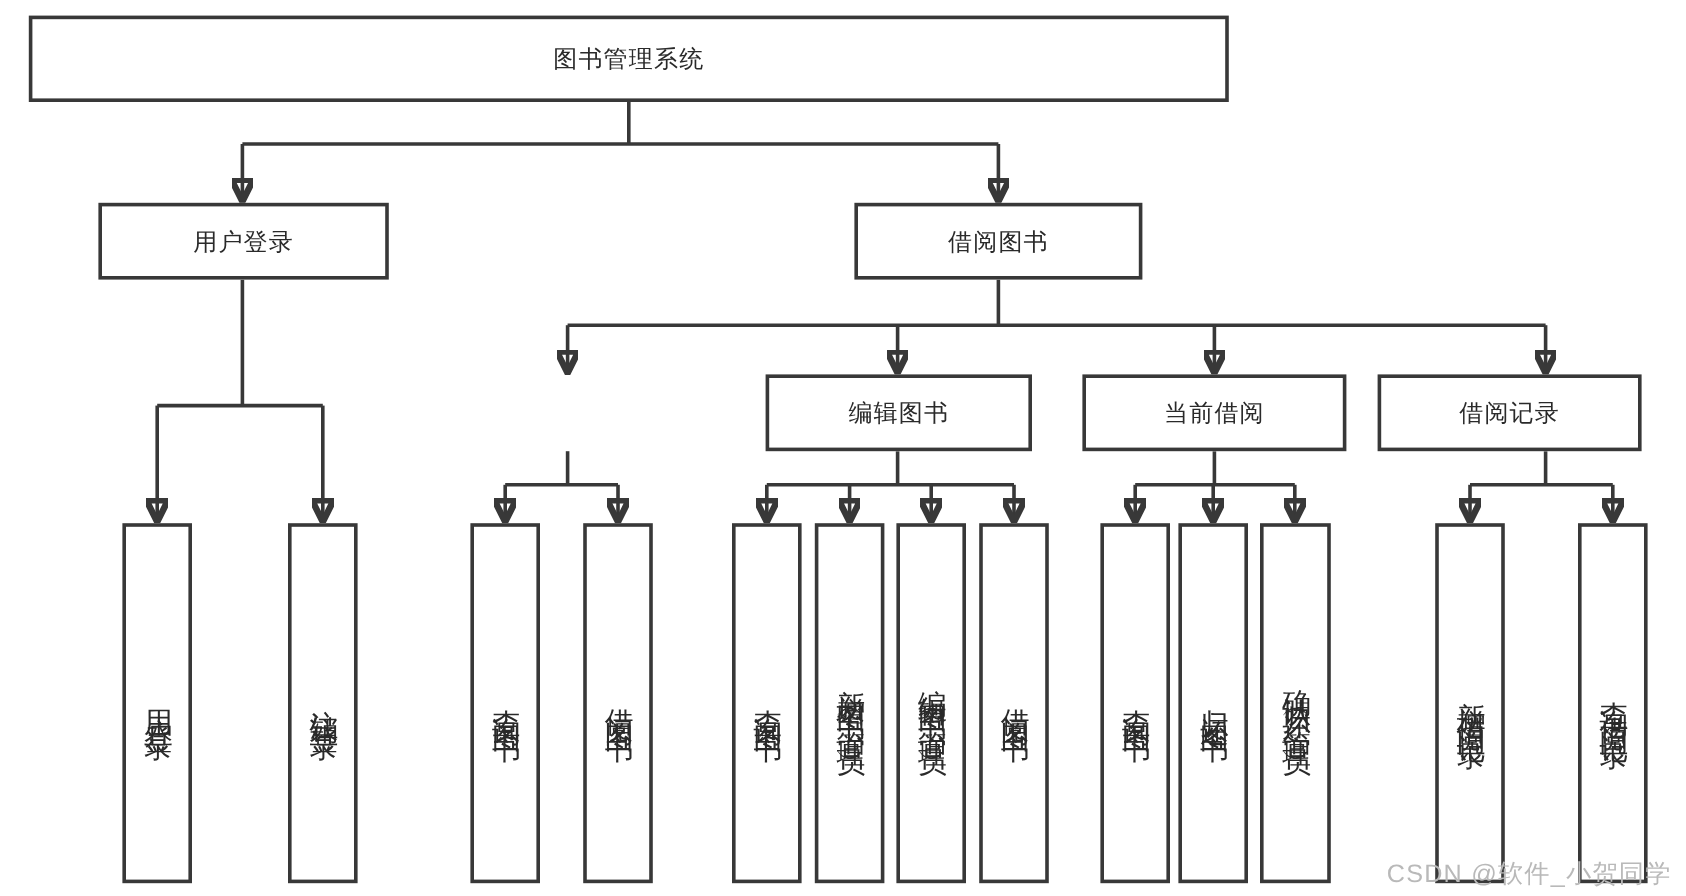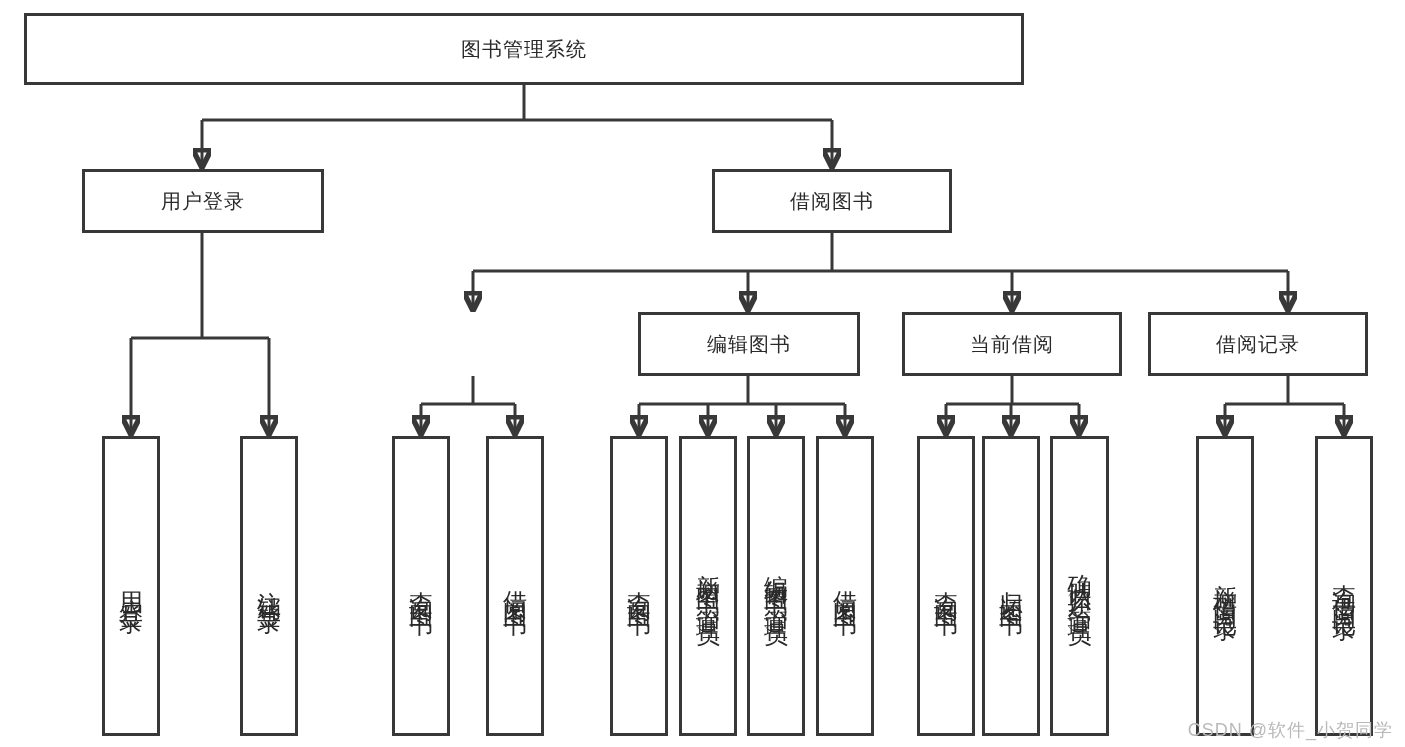--- a/index.html
+++ b/index.html
@@ -27,21 +27,21 @@
   .vtext {
     writing-mode: vertical-rl;
     text-orientation: mixed;
     letter-spacing: 7px;
     line-height: 1;
     white-space: nowrap;
   }
   .watermark {
     position: absolute;
     right: 12px; bottom: 5px;
-    font-size: 18px;
+    font-size: 21px;
     color: #b9b9b9;
     letter-spacing: 1px;
   }
 </style>
 </head>
 <body>
 
 <div class="stage">
 
   <svg class="wires" width="1405" height="747" viewBox="0 0 1405 747">

